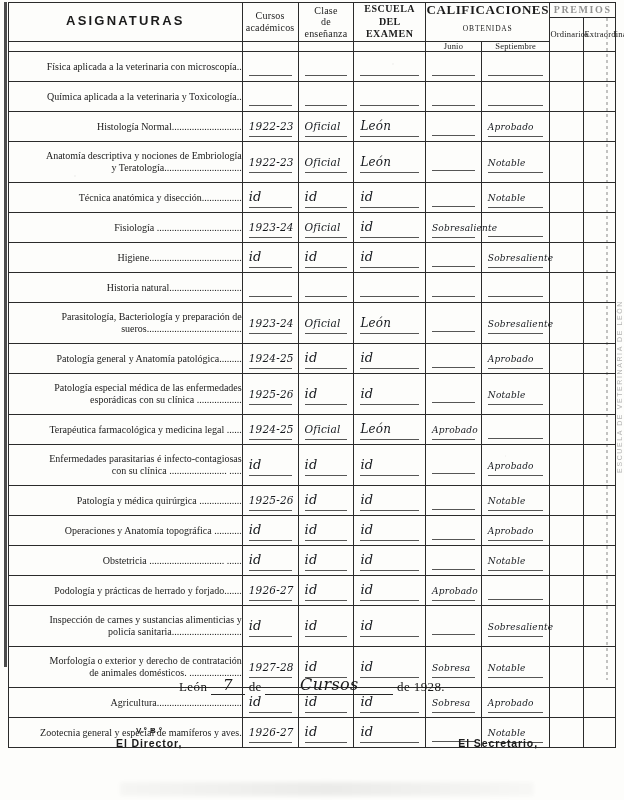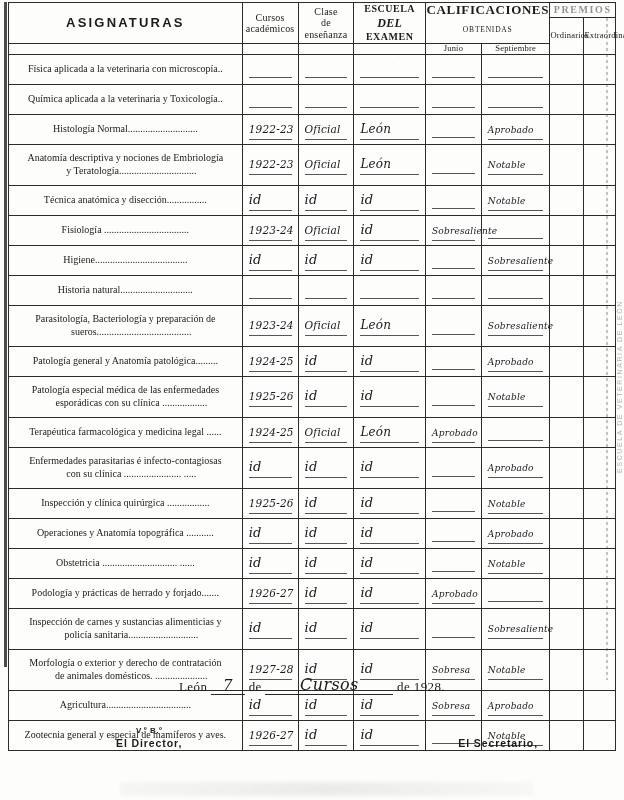--- a/index.html
+++ b/index.html
@@ -85,21 +85,21 @@
     font-weight: normal;
     font-family: "Liberation Serif", serif;
   }
   .h-esc {
     font-size: 10px;
     letter-spacing: .5px;
     font-weight: bold;
     line-height: 1.25;
     margin-top: 28px;
   }
-  .h-esc .mid { font-size: 12px; letter-spacing: .3px; font-style: italic; }
+  .h-esc .mid { font-size: 10px; letter-spacing: .3px; }
   .calif-top {
     font-size: 13px;
     letter-spacing: .6px;
     font-weight: bold;
     border-bottom: none !important;
     padding-bottom: 0;
   }
   .calif-sub {
     font-size: 7.5px;
     letter-spacing: .8px;
@@ -125,21 +125,21 @@
   
   tbody td {
     height: 29px;
   }
   tbody tr.tall td { height: 40px; }
 
   .subject {
     font-size: 10px;
     line-height: 1.25;
     padding: 1px 3px 1px 7px;
-    text-align: center;
+    text-align: right;
     white-space: nowrap;
   }
   .subject.wrap { white-space: normal; }
   .subject .ind { display: block; padding-left: 12px; }
 
   
   .hw {
     font-family: "DejaVu Serif", serif;
     font-style: italic;
     font-size: 12px;
@@ -612,21 +612,21 @@
               <span class="inner"><span class="hw tiny">Aprobado</span></span>
             </td>
             <td class="hwcell nounder">
               <span class="inner"><span class="hw tiny"></span></span>
             </td>
             <td class="hwcell nounder">
               <span class="inner"><span class="hw tiny"></span></span>
             </td>
           </tr>
           <tr>
-            <td class="subject"><span>Inspección y clínica quirúrgica .................</span></td>
+            <td class="subject"><span>Patología y médica quirúrgica .................</span></td>
             <td class="hwcell">
               <span class="inner"><span class="hw small">1925-26</span></span>
             </td>
             <td class="hwcell">
               <span class="inner"><span class="hw idm">id</span></span>
             </td>
             <td class="hwcell">
               <span class="inner"><span class="hw idm">id</span></span>
             </td>
             <td class="hwcell">

